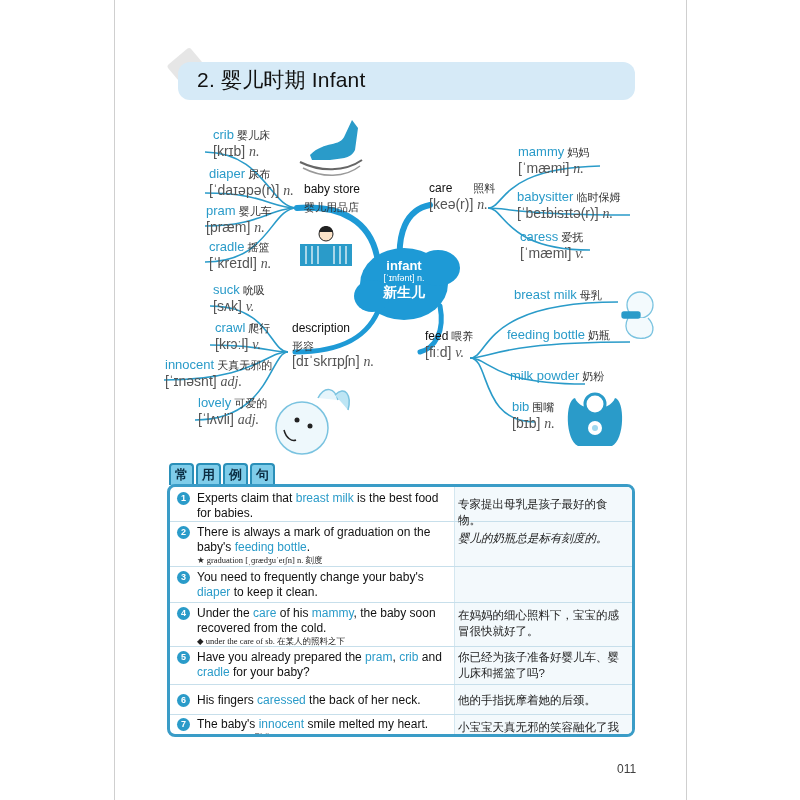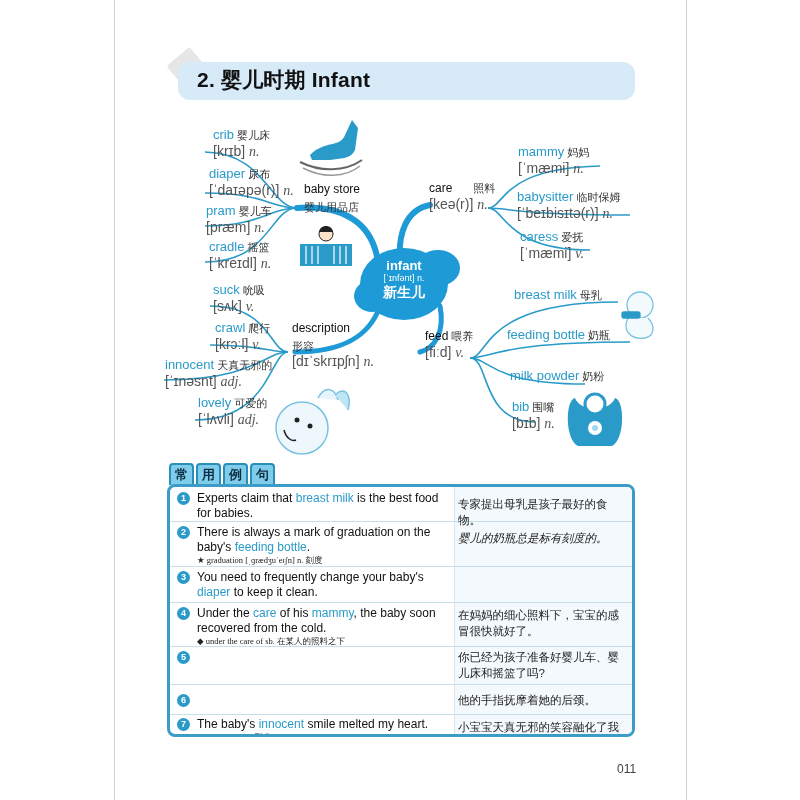--- a/index.html
+++ b/index.html
@@ -12,21 +12,21 @@
 
   .title-bar {
     position: absolute; left: 178px; top: 62px; width: 457px; height: 38px;
     background: #d6eaf7; border-radius: 12px;
   }
   .title-tab {
     position: absolute; left: 170px; top: 54px; width: 30px; height: 22px;
     background: #e2e2e2; transform: rotate(-40deg); border-radius: 3px; opacity: .85;
   }
   .title-text {
-    position: absolute; left: 197px; top: 66px; font-size: 21px; font-weight: bold; color: #111;
+    position: absolute; left: 197px; top: 66px; font-size: 21px; font-weight: normal; color: #111;
     letter-spacing: .2px;
   }
 
   svg.map { position: absolute; left: 0; top: 0; width: 800px; height: 800px; }
 
   .node { position: absolute; line-height: 1.1; white-space: nowrap; }
   .en { color: #2a9bc9; font-size: 13px; }
   .zh { color: #333; font-size: 11px; margin-left: 3px; }
   .ph { color: #555; font-size: 14px; display: block; margin-top: 1px; }
   .ph i { font-family: "Liberation Serif", serif; }
@@ -259,24 +259,26 @@
         <div class="num" style="top: 4px;">3</div>
         <div class="en-sent" style="top: 3px;">You need to frequently change your baby's <span class="kw">diaper</span> to keep it clean.</div>
       </div>
       <div class="row" style="top: 116px; height: 44px;">
         <div class="num" style="top: 4px;">4</div>
         <div class="en-sent" style="top: 3px;">Under the <span class="kw">care</span> of his <span class="kw">mammy</span>, the baby soon recovered from the cold.<span class="note">◆ under the care of sb. 在某人的照料之下</span></div>
         <div class="zh-sent" style="top: 4px;">在妈妈的细心照料下，宝宝的感冒很快就好了。</div>
       </div>
       <div class="row" style="top: 160px; height: 38px;">
         <div class="num" style="top: 4px;">5</div>
+        <div class="en-sent" style="top: 3px;">Have you already prepared the <span class="kw">pram</span>, <span class="kw">crib</span> and <span class="kw">cradle</span> for your baby?</div>
         <div class="zh-sent" style="top: 2px;">你已经为孩子准备好婴儿车、婴儿床和摇篮了吗?</div>
       </div>
       <div class="row" style="top: 198px; height: 30px;">
         <div class="num" style="top: 9px;">6</div>
+        <div class="en-sent" style="top: 8px;">His fingers <span class="kw">caressed</span> the back of her neck.</div>
         <div class="zh-sent" style="top: 7px;">他的手指抚摩着她的后颈。</div>
       </div>
       <div class="row" style="top: 228px; height: 22px;">
         <div class="num" style="top: 3px;">7</div>
         <div class="en-sent" style="top: 2px;">The baby's <span class="kw">innocent</span> smile melted my heart.<span class="note">★ melt [melt] v. 融化</span></div>
         <div class="zh-sent" style="top: 4px;">小宝宝天真无邪的笑容融化了我的心。</div>
       </div>
     </div>
 </div>
 

